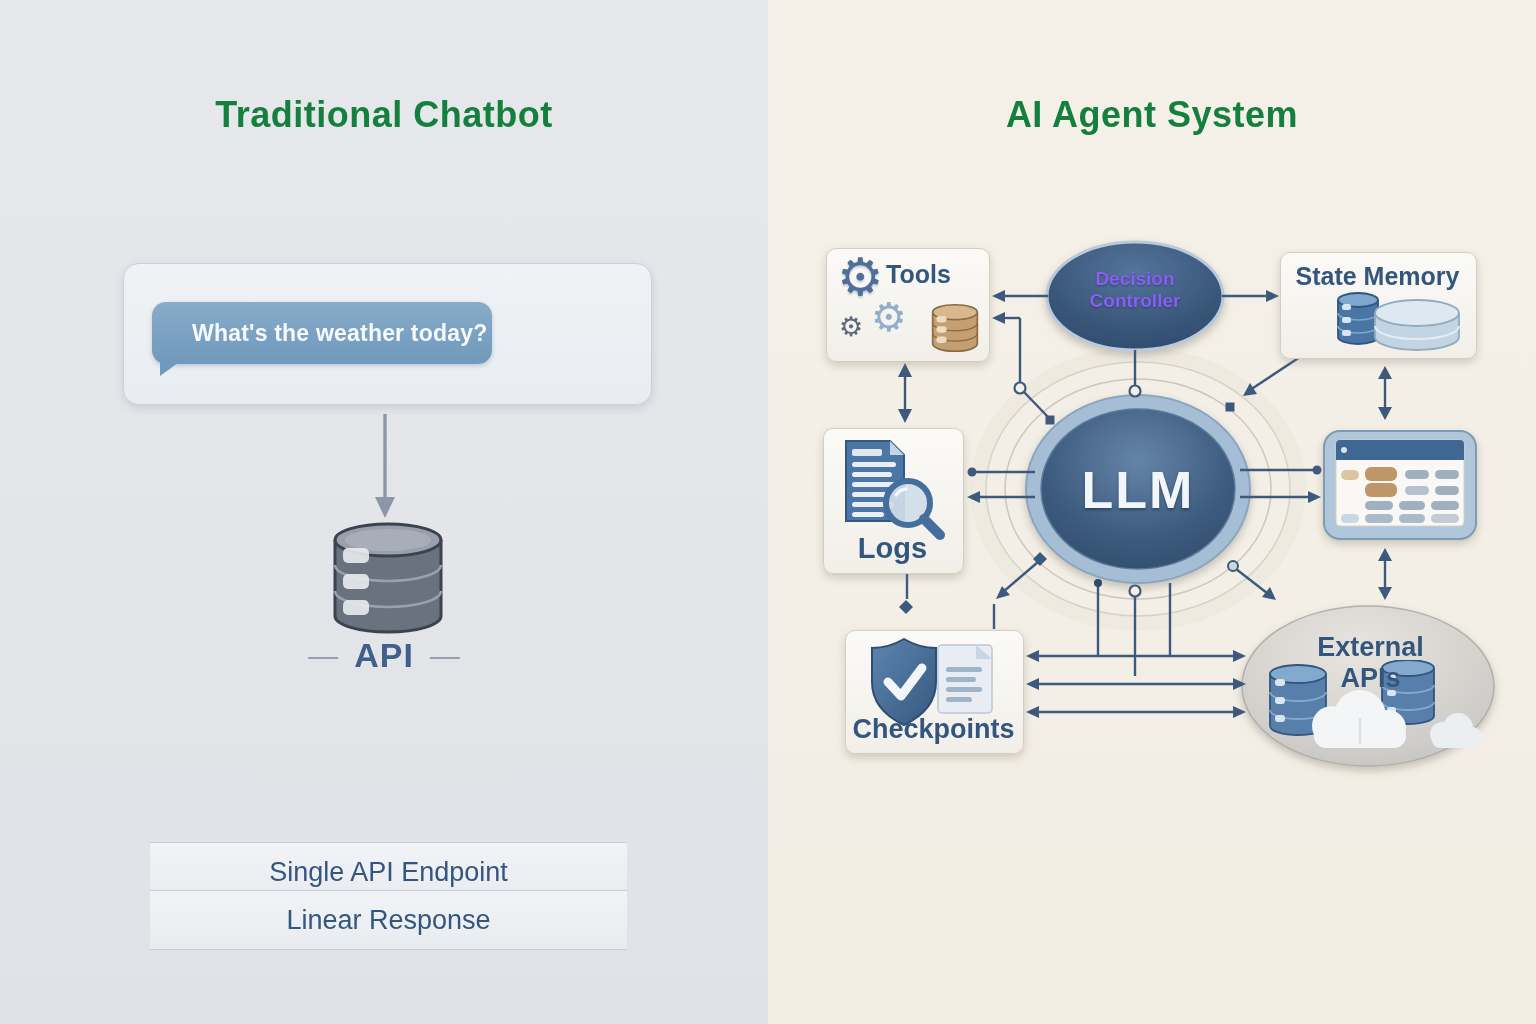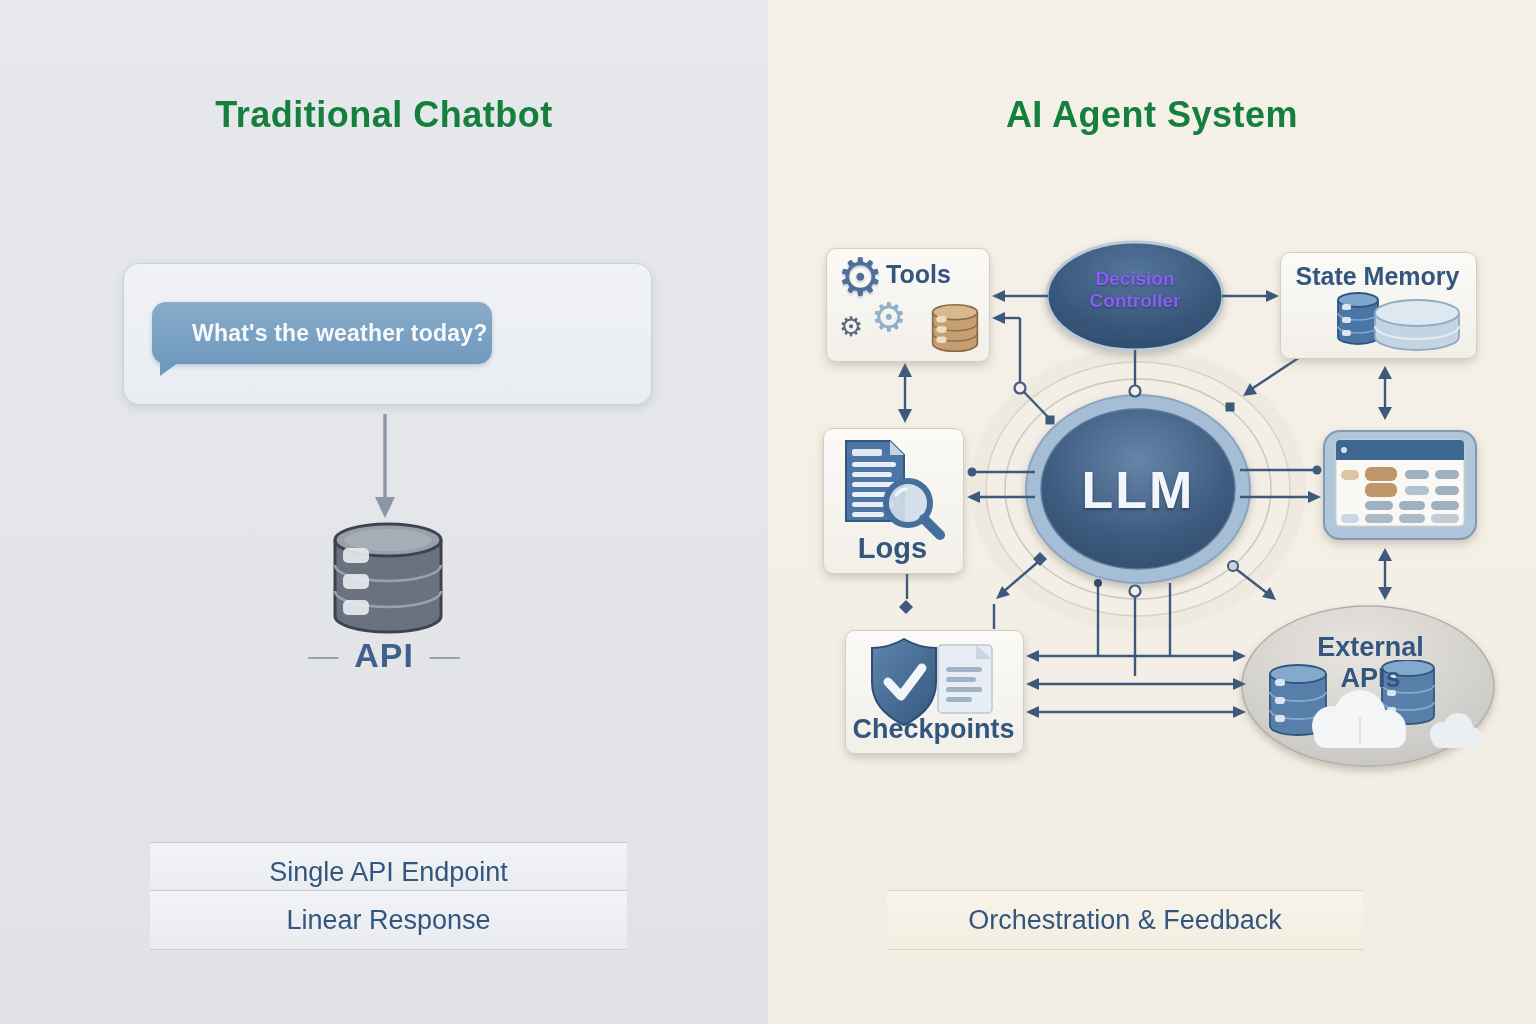--- a/index.html
+++ b/index.html
@@ -339,15 +339,14 @@
     </g>
 
     <g>
       <circle cx="180" cy="74" r="12" fill="#eceff2"></circle>
       <circle cx="196" cy="68" r="15" fill="#eceff2"></circle>
       <circle cx="210" cy="77" r="10" fill="#eceff2"></circle>
       <rect x="170" y="72" width="50" height="16" rx="8" fill="#eceff2"></rect>
     </g>
   </svg>
 
-  <div class="band r row2">Orchestration &amp; Feedback</div>
 
 </div>
 
 </body></html>

